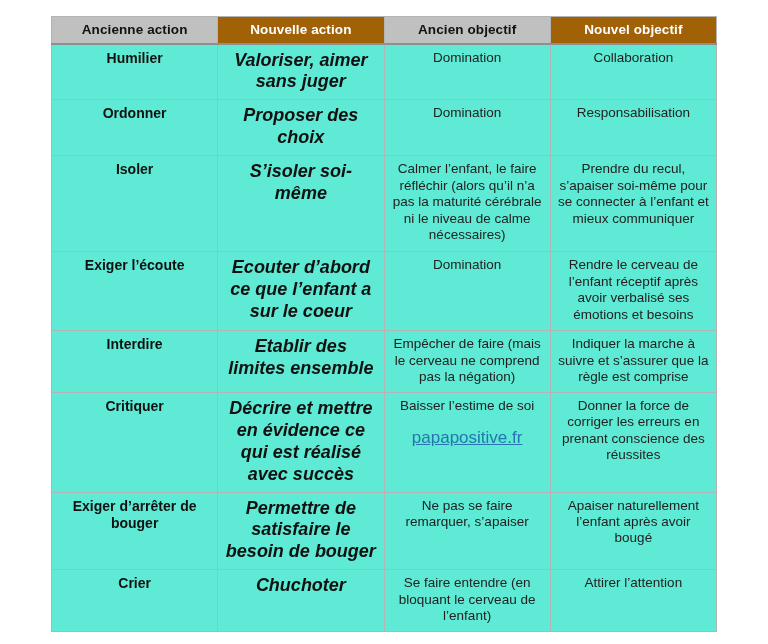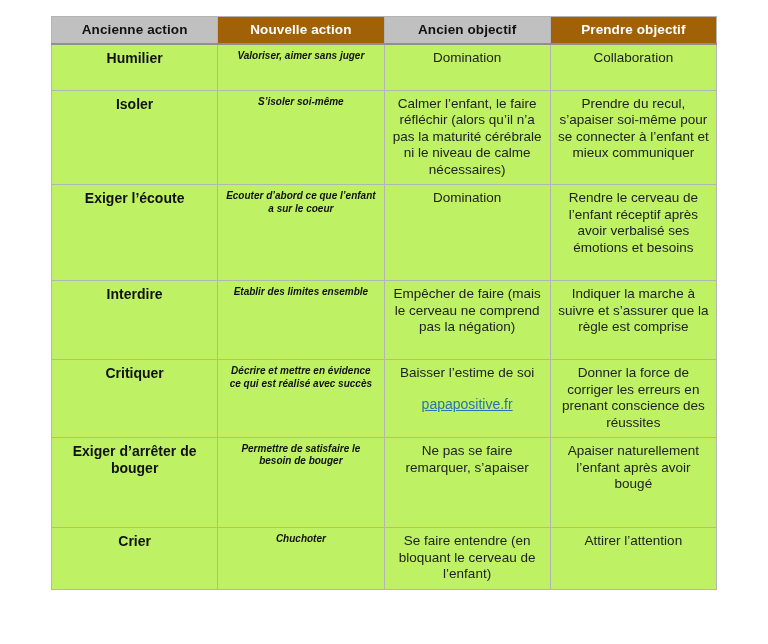--- a/index.html
+++ b/index.html
@@ -39,71 +39,77 @@
   }
   th.h-gray  { background: #c0c0c0; color: #111111; }
   th.h-green { background: #a16207; color: #ffffff; }
   td {
     text-align: center;
     vertical-align: top;
     padding: 5px 6px 6px 6px;
     font-size: 13.5px;
     line-height: 1.22;
     color: #222222;
-    background: #bef264;
+    background: #5eead4;
   }
   td.col-old_action {
     font-weight: bold;
     color: #111111;
     font-size: 14px;
   }
   td.col-new_action {
     font-weight: bold;
     font-style: italic;
     color: #111111;
-    font-size: 10px;
+    font-size: 18px;
   }
   tbody tr:nth-child(1) { height: 47px; }
   tbody tr:nth-child(2) { height: 27px; }
   tbody tr:nth-child(3) { height: 96px; }
   tbody tr:nth-child(4) { height: 79px; }
   tbody tr:nth-child(5) { height: 59px; }
   tbody tr:nth-child(6) { height: 90px; }
   tbody tr:nth-child(7) { height: 53px; }
   tbody tr:nth-child(8) { height: 56px; }
   tbody tr:nth-child(9) { height: 70px; }
   a.site-link {
     display: block;
     margin-top: 14px;
-    font-size: 14px;
+    font-size: 17px;
     color: #2775ae;
     text-decoration: underline;
     font-weight: normal;
     text-align: center;
   }
 </style>
 </head>
 <body>
 
 <div class="page">
   <table class="main-table">
     <thead>
       <tr>
         <th class="h-gray">Ancienne action</th>
         <th class="h-green">Nouvelle action</th>
         <th class="h-gray">Ancien objectif</th>
-        <th class="h-green">Prendre objectif</th>
+        <th class="h-green">Nouvel objectif</th>
       </tr>
     </thead>
     <tbody>
         <tr>
           <td class="col-old_action"><span>Humilier</span></td>
           <td class="col-new_action"><span>Valoriser, aimer sans juger</span></td>
           <td class="col-old_objective"><span>Domination</span></td>
           <td class="col-new_objective"><span>Collaboration</span></td>
+        </tr>
+        <tr>
+          <td class="col-old_action"><span>Ordonner</span></td>
+          <td class="col-new_action"><span>Proposer des choix</span></td>
+          <td class="col-old_objective"><span>Domination</span></td>
+          <td class="col-new_objective"><span>Responsabilisation</span></td>
         </tr>
         <tr>
           <td class="col-old_action"><span>Isoler</span></td>
           <td class="col-new_action"><span>S’isoler soi-même</span></td>
           <td class="col-old_objective"><span>Calmer l’enfant, le faire réfléchir (alors qu’il n’a pas la maturité cérébrale ni le niveau de calme nécessaires)</span></td>
           <td class="col-new_objective"><span>Prendre du recul, s’apaiser soi-même pour se connecter à l’enfant et mieux communiquer</span></td>
         </tr>
         <tr>
           <td class="col-old_action"><span>Exiger l’écoute</span></td>
           <td class="col-new_action"><span>Ecouter d’abord ce que l’enfant a sur le coeur</span></td>

